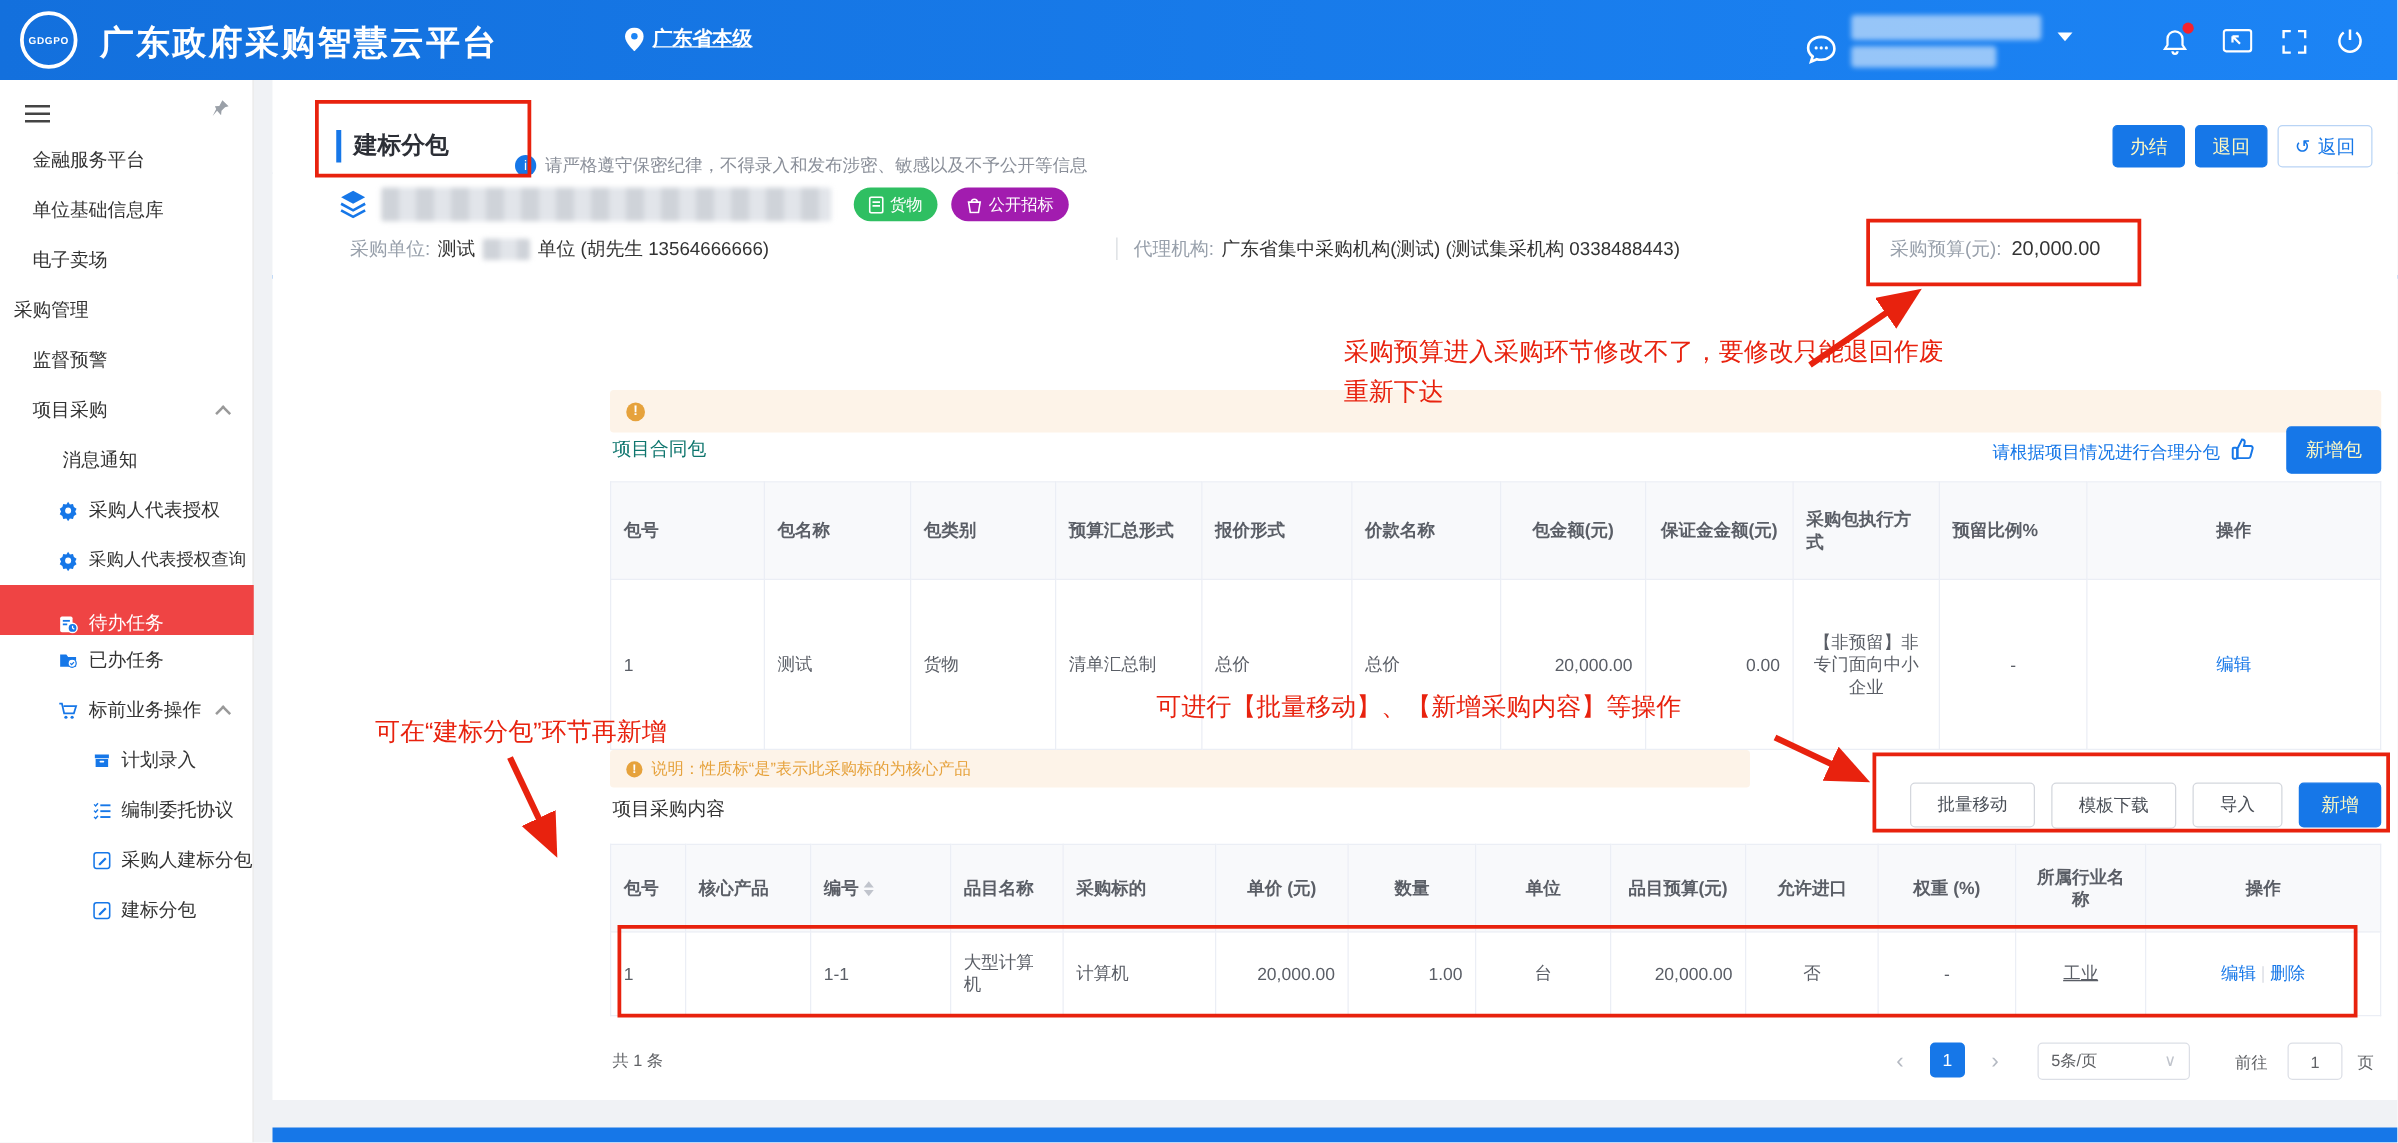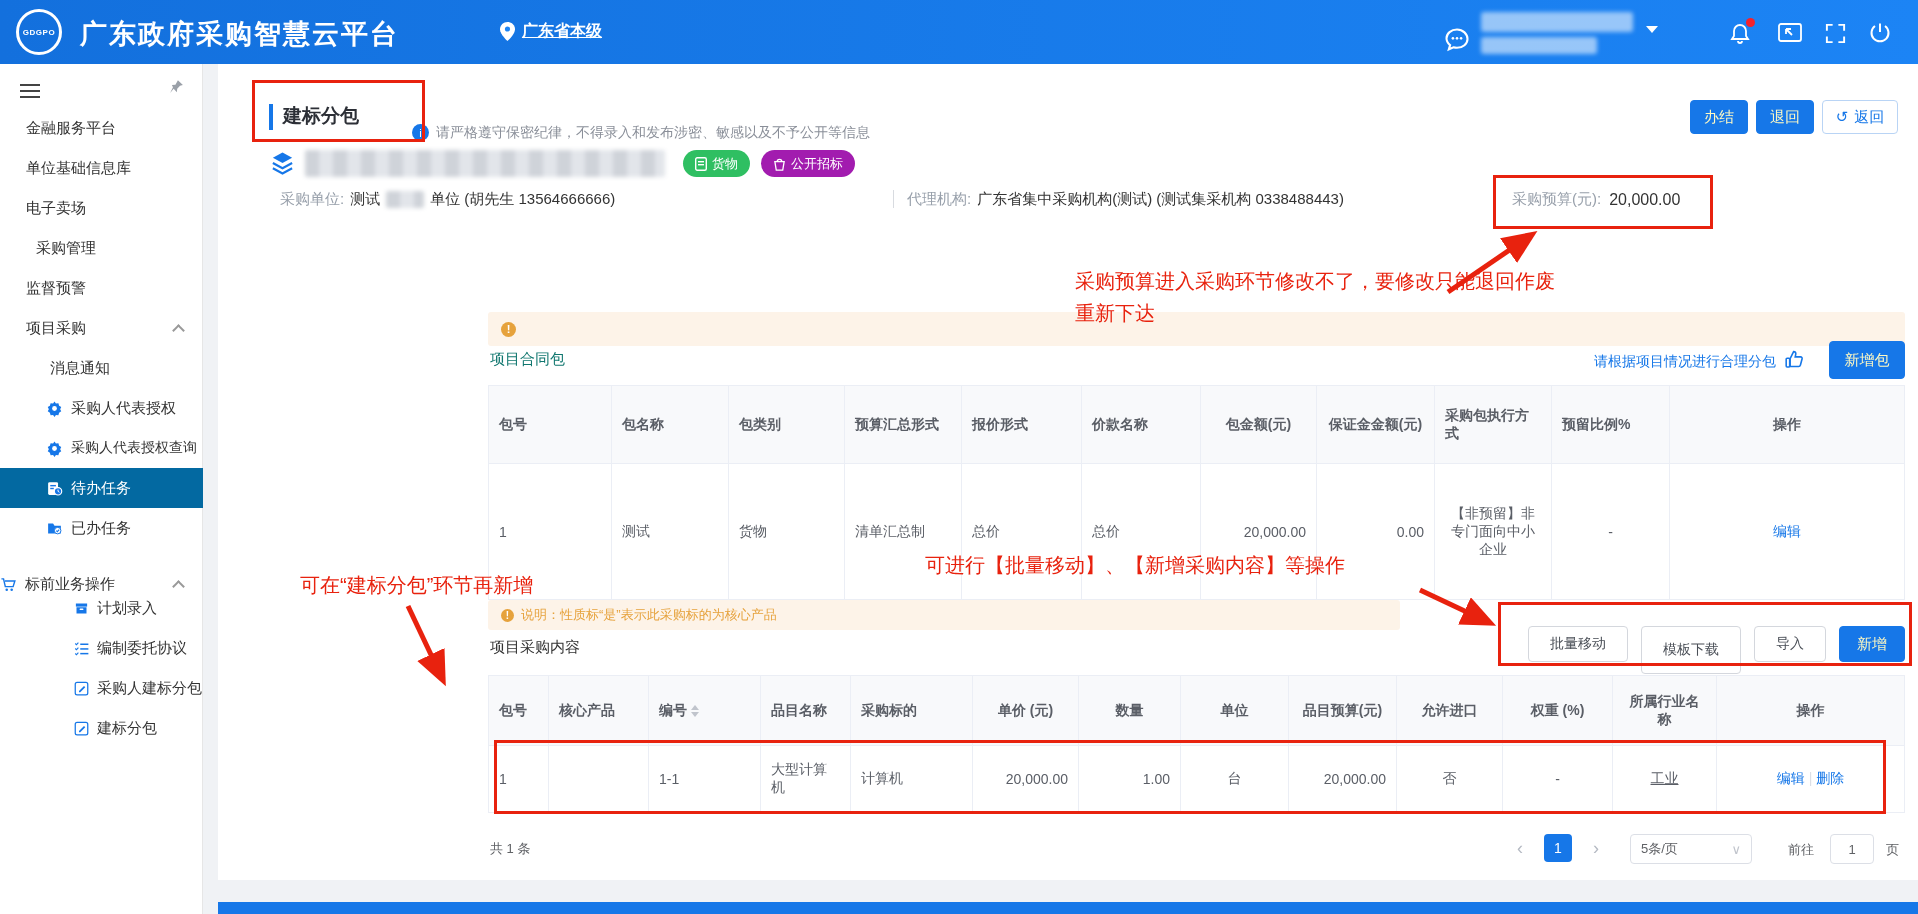--- a/index.html
+++ b/index.html
@@ -20,21 +20,21 @@
   .name-blur { background:rgba(255,255,255,.55); border-radius:3px; filter:blur(2px); }
   .caret-down { width:0; height:0; border-left:6px solid transparent; border-right:6px solid transparent; border-top:7px solid #fff; }
   .red-dot { width:9px; height:9px; border-radius:50%; background:#f5222d; }
 
   
   .sidebar { left:0; top:64px; width:203px; height:850px; background:#fff;
              border-right:1px solid #e6e6e6; z-index:20; }
   .sb-item { position:absolute; left:0; width:203px; height:40px; display:flex;
              align-items:center; font-size:15px; color:#333; cursor:pointer; white-space:nowrap; }
   .sb-item .lbl { overflow:hidden; }
-  .sb-item.active { background:#0369a1; color:#fff; }
+  .sb-item.active { background:#ef4444; color:#fff;align-items:flex-end; }
   .burger span { display:block; width:20px; height:2.5px; background:#444; margin:3.5px 0; }
   .chev-up { width:9px; height:9px; border-left:2px solid #999; border-top:2px solid #999;
              transform:rotate(45deg); position:absolute; right:20px; top:18px; }
   .mini-ic { display:inline-flex; width:17px; height:17px; margin-right:8px; flex:none; }
 
   
   .card { left:218px; top:64px; width:1700px; height:816px; background:#fff; z-index:5; }
   .dashed { left:218px; top:138px; width:1700px; height:0; border-top:1px dashed #c9d4e4; }
   .btn { display:flex; align-items:center; justify-content:center; border-radius:4px;
          font-size:15px; cursor:pointer; }
@@ -153,21 +153,21 @@
 
   <div class="sb-item" style="top:44px;padding-left:26px">
       <span class="lbl">金融服务平台</span>
     </div>
   <div class="sb-item" style="top:84px;padding-left:26px">
       <span class="lbl">单位基础信息库</span>
     </div>
   <div class="sb-item" style="top:124px;padding-left:26px">
       <span class="lbl">电子卖场</span>
     </div>
-  <div class="sb-item" style="top:164px;padding-left:36px">
+  <div class="sb-item" style="top:164px;padding-left:11px">
       <span class="lbl">采购管理</span>
     </div>
   <div class="sb-item" style="top:204px;padding-left:26px">
       <span class="lbl">监督预警</span>
     </div>
   <div class="sb-item" style="top:244px;padding-left:26px">
     <span class="lbl">项目采购</span>
     <i class="chev-up"></i>
   </div>
   <div class="sb-item" style="top:284px;padding-left:50px">
@@ -202,21 +202,21 @@
 
   <div class="sb-item" style="top:444px;padding-left:46px">
     <svg class="mini-ic" viewBox="0 0 24 24">
         <path d="M3 5h7l2 3h9v11H3z" fill="#1677e8"></path>
         <circle cx="16.5" cy="15" r="4.6" fill="#fff" stroke="#1677e8" stroke-width="1.4"></circle>
         <path d="M14.5 15l1.5 1.5 2.6-2.8" stroke="#1677e8" stroke-width="1.5" fill="none"></path>
       </svg>
     <span class="lbl">已办任务</span>
   </div>
 
-  <div class="sb-item" style="top:500px;">
+  <div class="sb-item" style="top:484px;padding-left:46px">
     <svg class="mini-ic" viewBox="0 0 24 24">
         <path d="M2 4h3l2.5 11h11L21 7H7" fill="none" stroke="#1677e8" stroke-width="2"></path>
         <circle cx="9.5" cy="19.5" r="1.8" fill="#1677e8"></circle>
         <circle cx="16.5" cy="19.5" r="1.8" fill="#1677e8"></circle>
       </svg>
     <span class="lbl">标前业务操作</span>
     <i class="chev-up"></i>
   </div>
 
   <div class="sb-item" style="top:524px;padding-left:74px">
@@ -378,21 +378,21 @@
     </table>
 </div>
 
 <div class="abs alert" style="left:488px;top:600px;width:912px;height:30px;z-index:6">
   <span class="ic" style="width:13px;height:13px;font-size:10px">!</span>
   <span class="tx" style="font-size:13px">说明：性质标“是”表示此采购标的为核心产品</span>
 </div>
 
 <div class="abs" style="left:490px;top:638px;font-size:15px;color:#333;z-index:6">项目采购内容</div>
 <div class="abs btn btn-white" style="left:1528px;top:626px;width:100px;height:36px;z-index:6">批量移动</div>
-<div class="abs btn btn-white" style="left:1641px;top:626px;width:100px;height:48px;z-index:6">模板下载</div>
+<div class="abs btn btn-white" style="left:1641px;top:626px;width:100px;height:37px;z-index:6">模板下载</div>
 <div class="abs btn btn-white" style="left:1754px;top:626px;width:72px;height:36px;z-index:6">导入</div>
 <div class="abs btn btn-blue" style="left:1839px;top:626px;width:66px;height:36px;z-index:6">新增</div>
 
 <div class="abs" style="left:488px;top:675px;width:1417px;z-index:6">
   <table>
     <colgroup>
         <col style="width:60px">
         <col style="width:100px">
         <col style="width:112px">
         <col style="width:90px">

